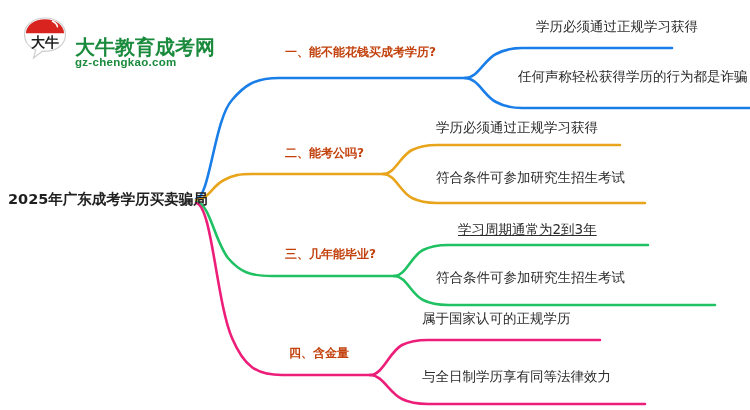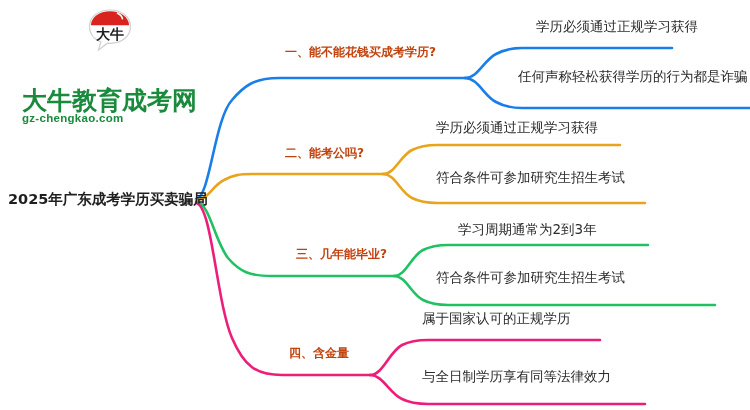--- a/index.html
+++ b/index.html
@@ -21,38 +21,37 @@
   }
 
   
   .logo-block {
     position: absolute;
     left: 22px;
     top: 8px;
     display: flex;
     align-items: center;
     gap: 7px;
-    flex-direction: column;
   }
   .logo-mark {
     position: relative;
     width: 46px;
     height: 44px;
     flex: 0 0 auto;
   }
   .logo-mark svg { display: block; }
   .logo-text {
     display: flex;
     flex-direction: column;
     justify-content: center;
     line-height: 1;
   }
   .logo-title {
     font-family: "DejaVu Sans", "Liberation Sans", sans-serif;
-    font-size: 25px;
+    font-size: 20px;
     font-weight: bold;
     color: #1a8a3c;
     letter-spacing: 0px;
     white-space: nowrap;
     margin-top: 29px;
   }
   .logo-sub {
     font-family: "Liberation Sans", sans-serif;
     font-size: 11.5px;
     font-weight: bold;
@@ -96,28 +95,28 @@
     color: #c2410c;
   }
   .leaf-node {
     font-size: 13.5px;
     font-weight: normal;
     color: #2b2b2b;
   }
 
   .b1-label { left: 285px; top: 44px; }
   .b2-label { left: 285px; top: 145px; }
-  .b3-label { left: 296px; top: 246px; }
+  .b3-label { left: 285px; top: 246px; }
   .b4-label { left: 289px; top: 345px; }
 
   .l1a { left: 536px; top: 18px; }
   .l1b { left: 518px; top: 68px; }
   .l2a { left: 436px; top: 119px; }
   .l2b { left: 436px; top: 169px; }
-  .l3a { left: 458px; top: 221px; }
+  .l3a { left: 458px; top: 221px; text-decoration: underline; }
   .l3b { left: 436px; top: 269px; }
   .l4a { left: 422px; top: 310px; }
   .l4b { left: 422px; top: 368px; }
 </style>
 </head>
 <body>
 
 <div id="mindmap-root">
 
   <div class="logo-block">

